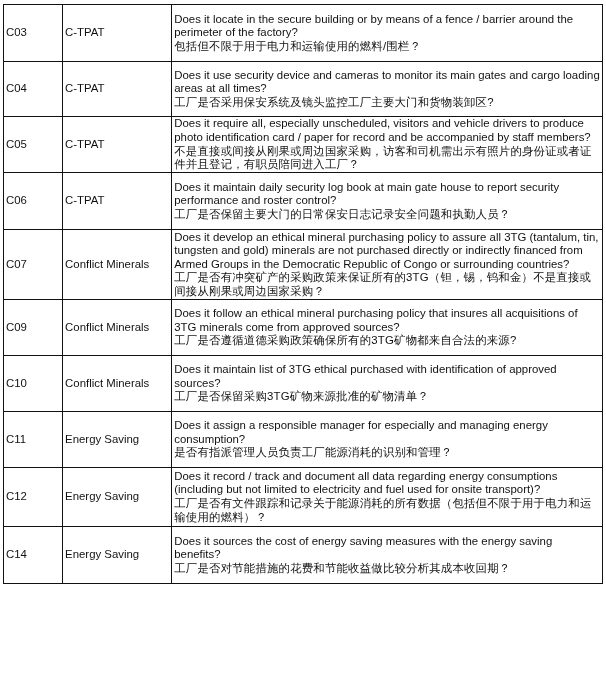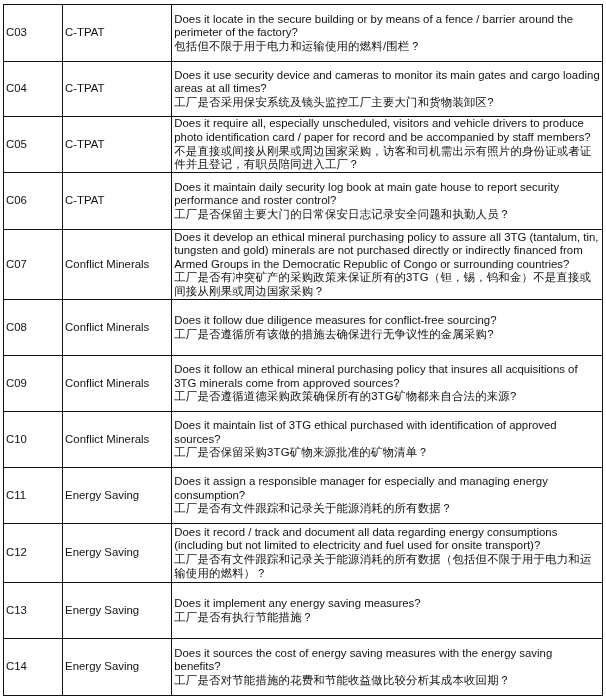--- a/index.html
+++ b/index.html
@@ -72,65 +72,49 @@
     </tr>
     <tr style="height:70px">
       <td class="code">C07</td>
       <td class="category">Conflict Minerals</td>
       <td class="question">
         <span class="q-en">Does it develop an ethical mineral purchasing policy to assure all 3TG (tantalum, tin, tungsten and gold) minerals are not purchased directly or indirectly financed from Armed Groups in the Democratic Republic of Congo or surrounding countries?</span>
         <span class="q-zh">工厂是否有冲突矿产的采购政策来保证所有的3TG（钽，锡，钨和金）不是直接或间接从刚果或周边国家采购？</span>
       </td>
     </tr>
     <tr style="height:56px">
-      <td class="code">C08</td>
-      <td class="category">Conflict Minerals</td>
-      <td class="question">
-        <span class="q-en">Does it follow due diligence measures for conflict-free sourcing?</span>
-        <span class="q-zh">工厂是否遵循所有该做的措施去确保进行无争议性的金属采购?</span>
-      </td>
-    </tr>
-    <tr style="height:56px">
       <td class="code">C09</td>
       <td class="category">Conflict Minerals</td>
       <td class="question">
         <span class="q-en">Does it follow an ethical mineral purchasing policy that insures all acquisitions of 3TG minerals come from approved sources?</span>
         <span class="q-zh">工厂是否遵循道德采购政策确保所有的3TG矿物都来自合法的来源?</span>
       </td>
     </tr>
     <tr style="height:56px">
       <td class="code">C10</td>
       <td class="category">Conflict Minerals</td>
       <td class="question">
         <span class="q-en">Does it maintain list of 3TG ethical purchased with identification of approved sources?</span>
         <span class="q-zh">工厂是否保留采购3TG矿物来源批准的矿物清单？</span>
       </td>
     </tr>
     <tr style="height:56px">
       <td class="code">C11</td>
       <td class="category">Energy Saving</td>
       <td class="question">
         <span class="q-en">Does it assign a responsible manager for especially and managing energy consumption?</span>
-        <span class="q-zh">工厂是否有文件跟踪和记录关于能源消耗的所有数据？</span>
+        <span class="q-zh">是否有指派管理人员负责工厂能源消耗的识别和管理？</span>
       </td>
     </tr>
     <tr style="height:59px">
       <td class="code">C12</td>
       <td class="category">Energy Saving</td>
       <td class="question">
         <span class="q-en">Does it record / track and document all data regarding energy consumptions (including but not limited to electricity and fuel used for onsite transport)?</span>
         <span class="q-zh">工厂是否有文件跟踪和记录关于能源消耗的所有数据（包括但不限于用于电力和运输使用的燃料）？</span>
-      </td>
-    </tr>
-    <tr style="height:56px">
-      <td class="code">C13</td>
-      <td class="category">Energy Saving</td>
-      <td class="question">
-        <span class="q-en">Does it implement any energy saving measures?</span>
-        <span class="q-zh">工厂是否有执行节能措施？</span>
       </td>
     </tr>
     <tr style="height:57px">
       <td class="code">C14</td>
       <td class="category">Energy Saving</td>
       <td class="question">
         <span class="q-en">Does it sources the cost of energy saving measures with the energy saving benefits?</span>
         <span class="q-zh">工厂是否对节能措施的花费和节能收益做比较分析其成本收回期？</span>
       </td>
     </tr>

